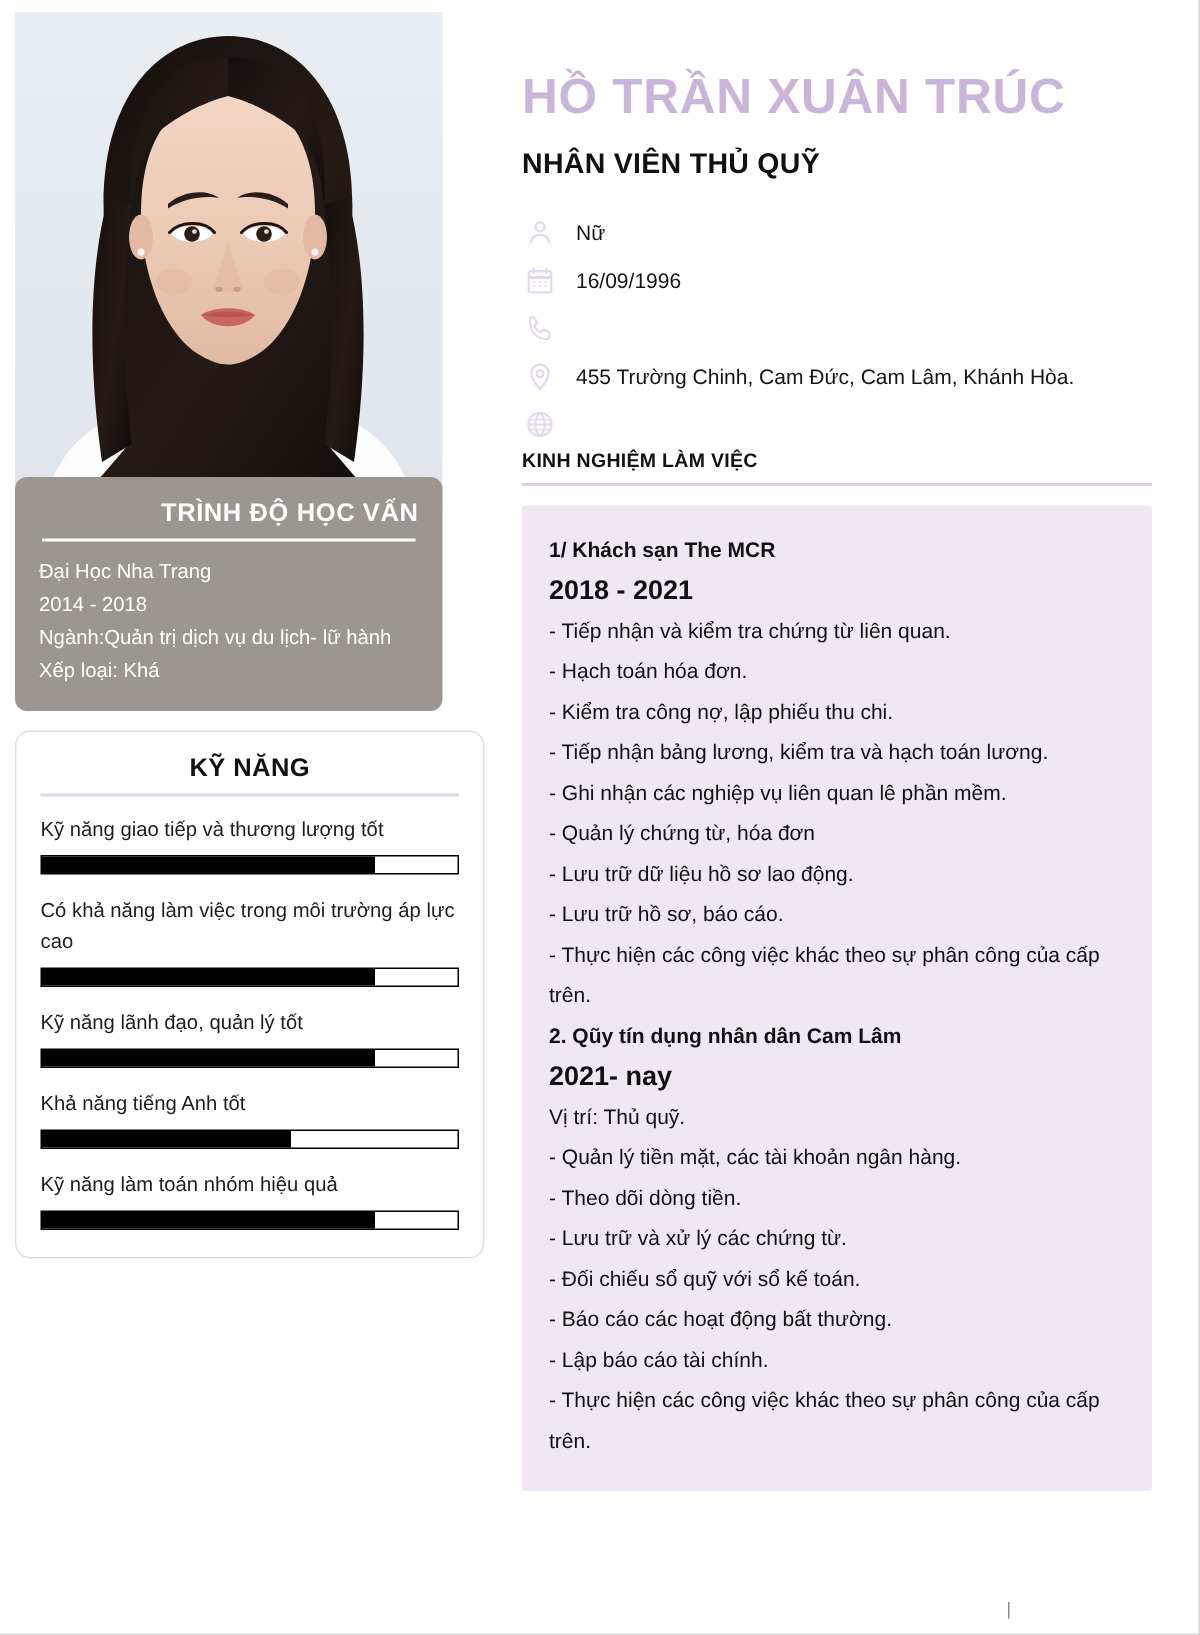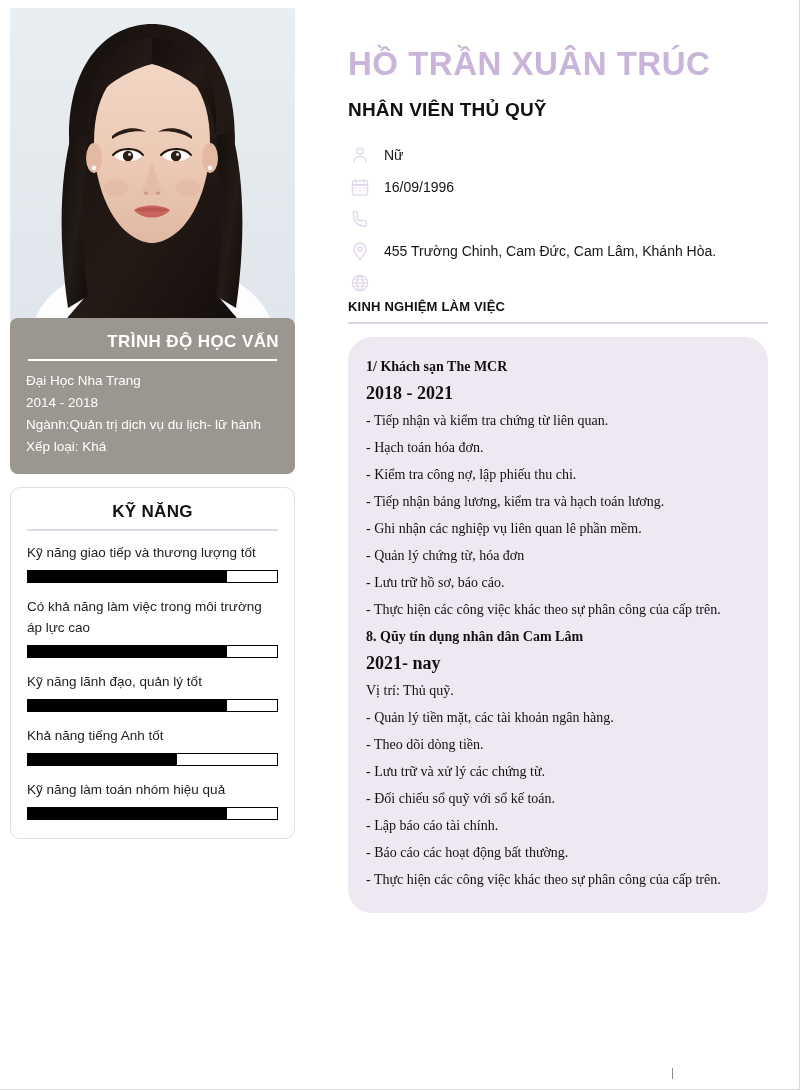--- a/index.html
+++ b/index.html
@@ -56,21 +56,21 @@
   .edu-line {
     color: #ffffff;
     font-size: 13.5px;
     line-height: 22px;
   }
 
   
   .skills-card {
     position: absolute;
     left: 10px; top: 487px;
-    width: 285px;
+    width: 313px;
     background: #ffffff;
     border: 1px solid #e2dce8;
     border-radius: 10px;
     padding: 14px 16px 18px 16px;
   }
   .skills-title {
     font-size: 17px;
     font-weight: bold;
     color: #111111;
     text-align: center;
@@ -154,23 +154,22 @@
     letter-spacing: 0.2px;
   }
   .exp-rule {
     height: 2px;
     background: #ded1e6;
     margin-top: 8px;
   }
   .exp-panel {
     margin-top: 13px;
     background: #efe8f3;
-    border-radius: 24px;
+    border-radius: 2px;
     padding: 16px 18px 20px 18px;
-    font-family: Liberation Serif, serif;
   }
   .exp-job-title {
     font-size: 14px;
     font-weight: bold;
     color: #101010;
     line-height: 27px;
   }
   .exp-period {
     font-size: 18px;
     font-weight: bold;
@@ -382,32 +381,33 @@
     <div class="exp-panel" id="exp-panel">
         <div class="exp-job">
           <div class="exp-job-title">1/ Khách sạn The MCR</div>
           <div class="exp-period">2018 - 2021</div>
           <div class="exp-bullet">- Tiếp nhận và kiểm tra chứng từ liên quan.</div>
           <div class="exp-bullet">- Hạch toán hóa đơn.</div>
           <div class="exp-bullet">- Kiểm tra công nợ, lập phiếu thu chi.</div>
           <div class="exp-bullet">- Tiếp nhận bảng lương, kiểm tra và hạch toán lương.</div>
           <div class="exp-bullet">- Ghi nhận các nghiệp vụ liên quan lê phần mềm.</div>
           <div class="exp-bullet">- Quản lý chứng từ, hóa đơn</div>
+          <div class="exp-bullet">- Lưu trữ dữ liệu hồ sơ lao động.</div>
           <div class="exp-bullet">- Lưu trữ hồ sơ, báo cáo.</div>
           <div class="exp-bullet">- Thực hiện các công việc khác theo sự phân công của cấp trên.</div>
         </div>
         <div class="exp-job">
-          <div class="exp-job-title">8. Qũy tín dụng nhân dân Cam Lâm</div>
+          <div class="exp-job-title">2. Qũy tín dụng nhân dân Cam Lâm</div>
           <div class="exp-period">2021- nay</div>
           <div class="exp-position">Vị trí: Thủ quỹ.</div>
           <div class="exp-bullet">- Quản lý tiền mặt, các tài khoản ngân hàng.</div>
           <div class="exp-bullet">- Theo dõi dòng tiền.</div>
           <div class="exp-bullet">- Lưu trữ và xử lý các chứng từ.</div>
           <div class="exp-bullet">- Đối chiếu sổ quỹ với sổ kế toán.</div>
+          <div class="exp-bullet">- Báo cáo các hoạt động bất thường.</div>
           <div class="exp-bullet">- Lập báo cáo tài chính.</div>
-          <div class="exp-bullet">- Báo cáo các hoạt động bất thường.</div>
           <div class="exp-bullet">- Thực hiện các công việc khác theo sự phân công của cấp trên.</div>
         </div>
       </div>
   </div>
 
   <div class="cursor-mark"></div>
 </div>
 
 </body></html>

